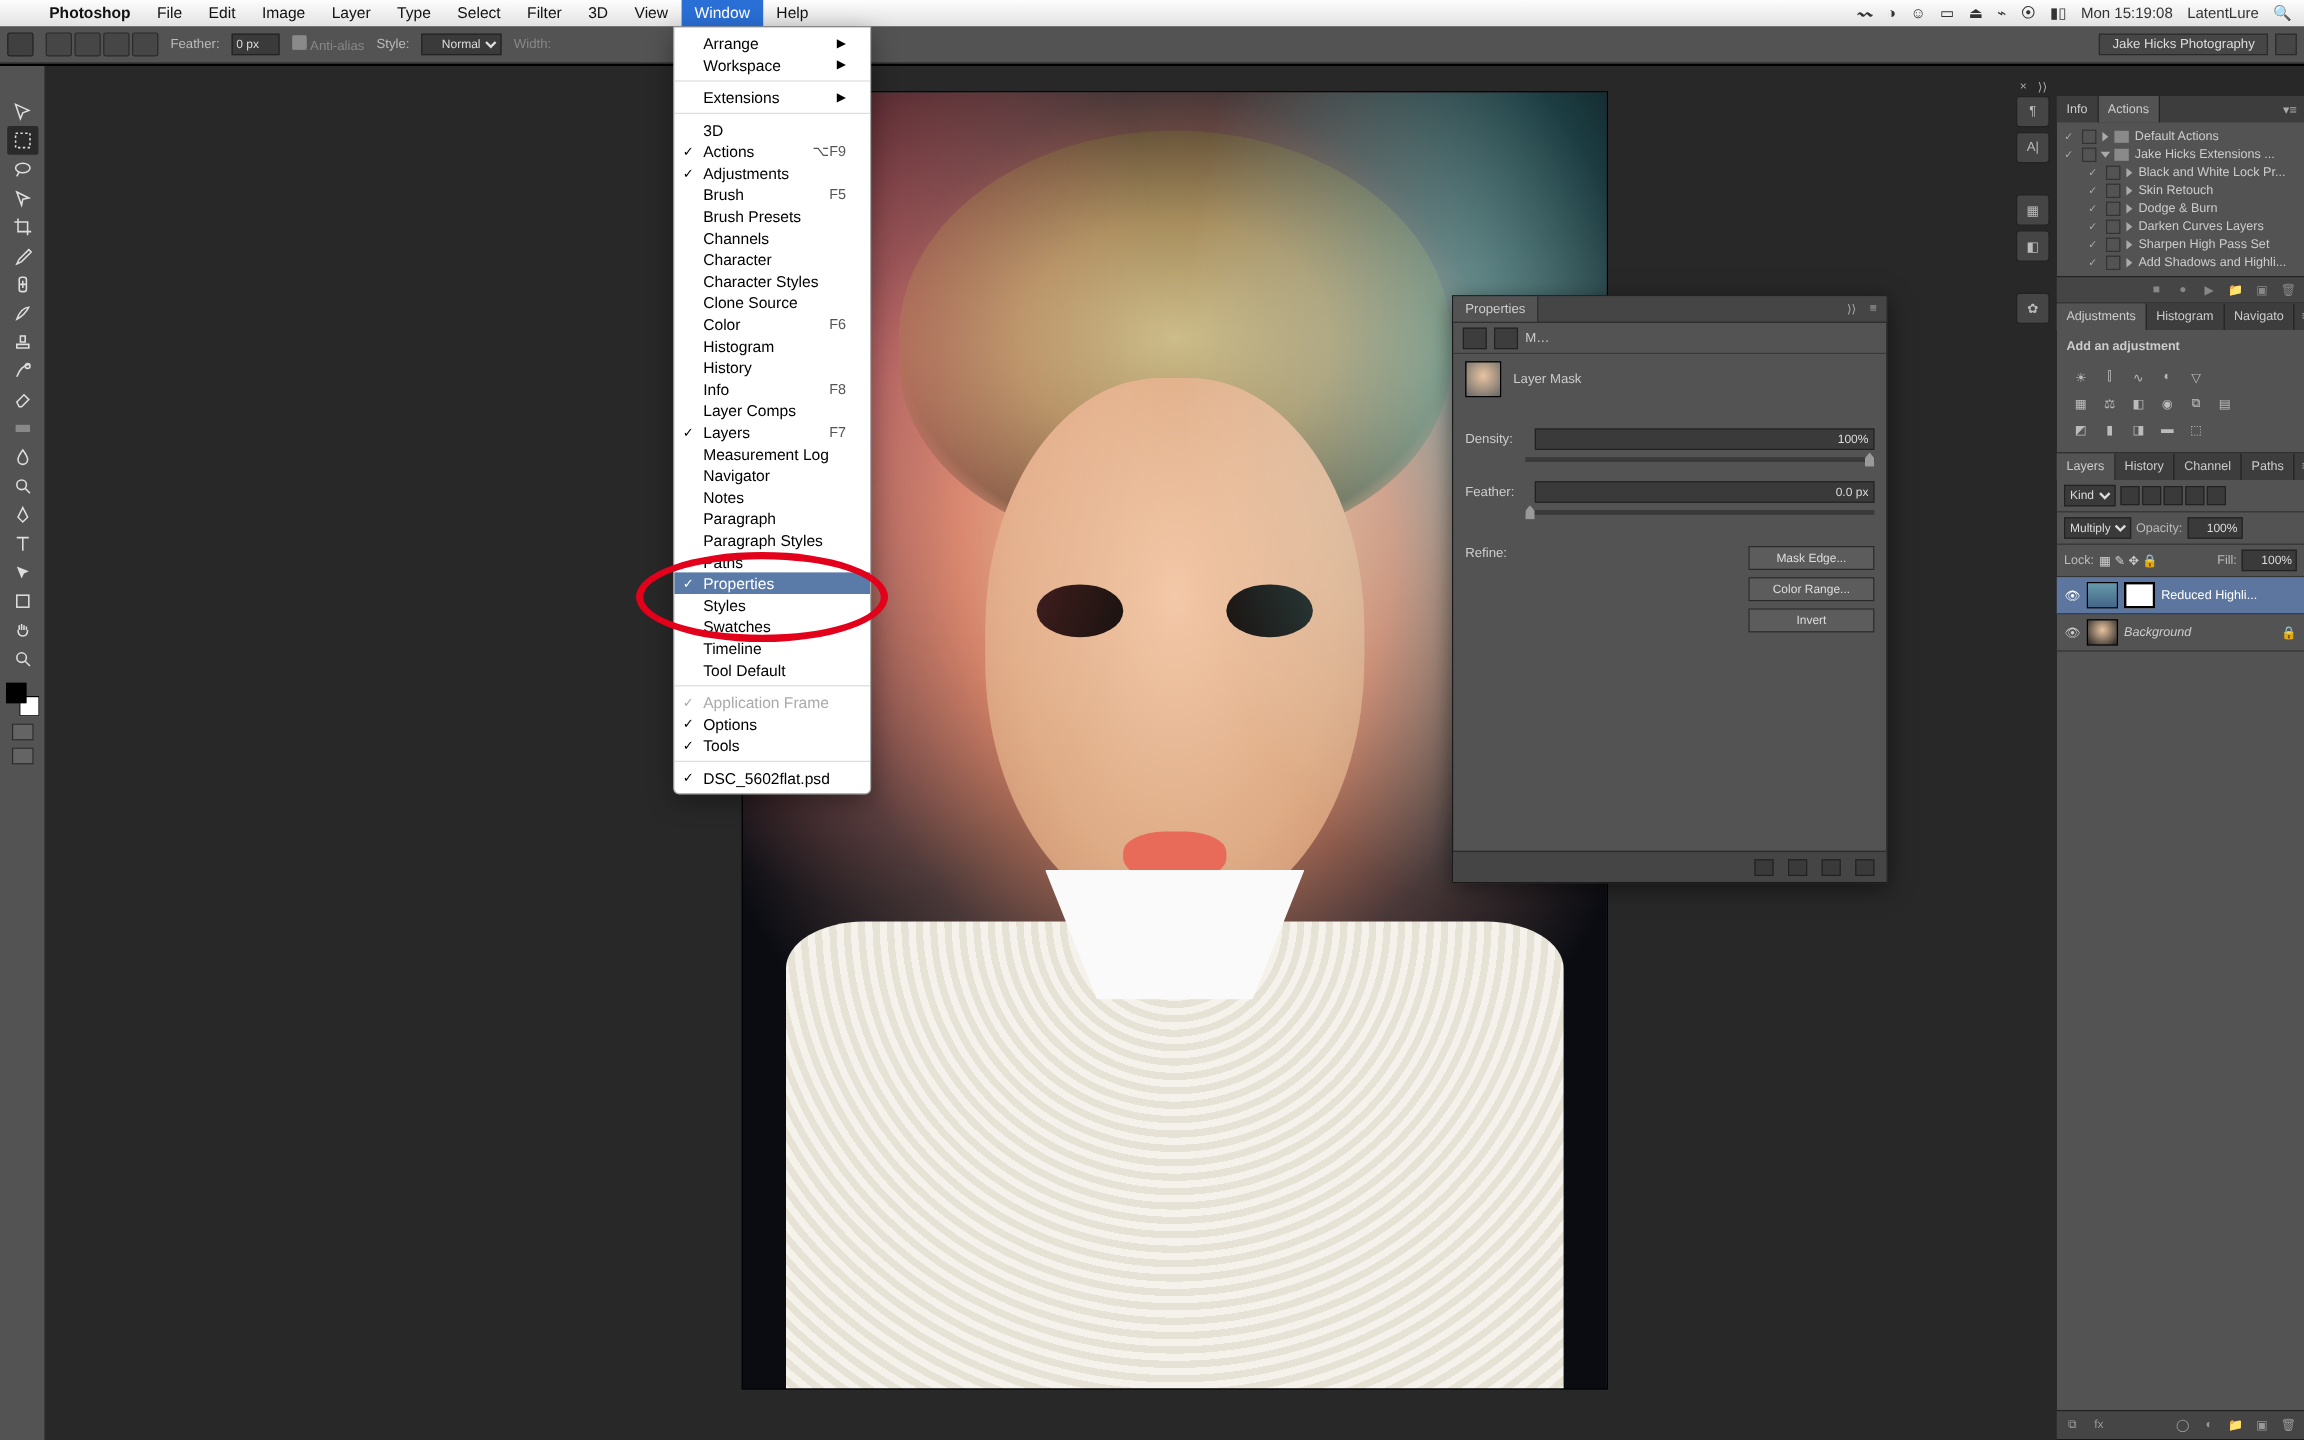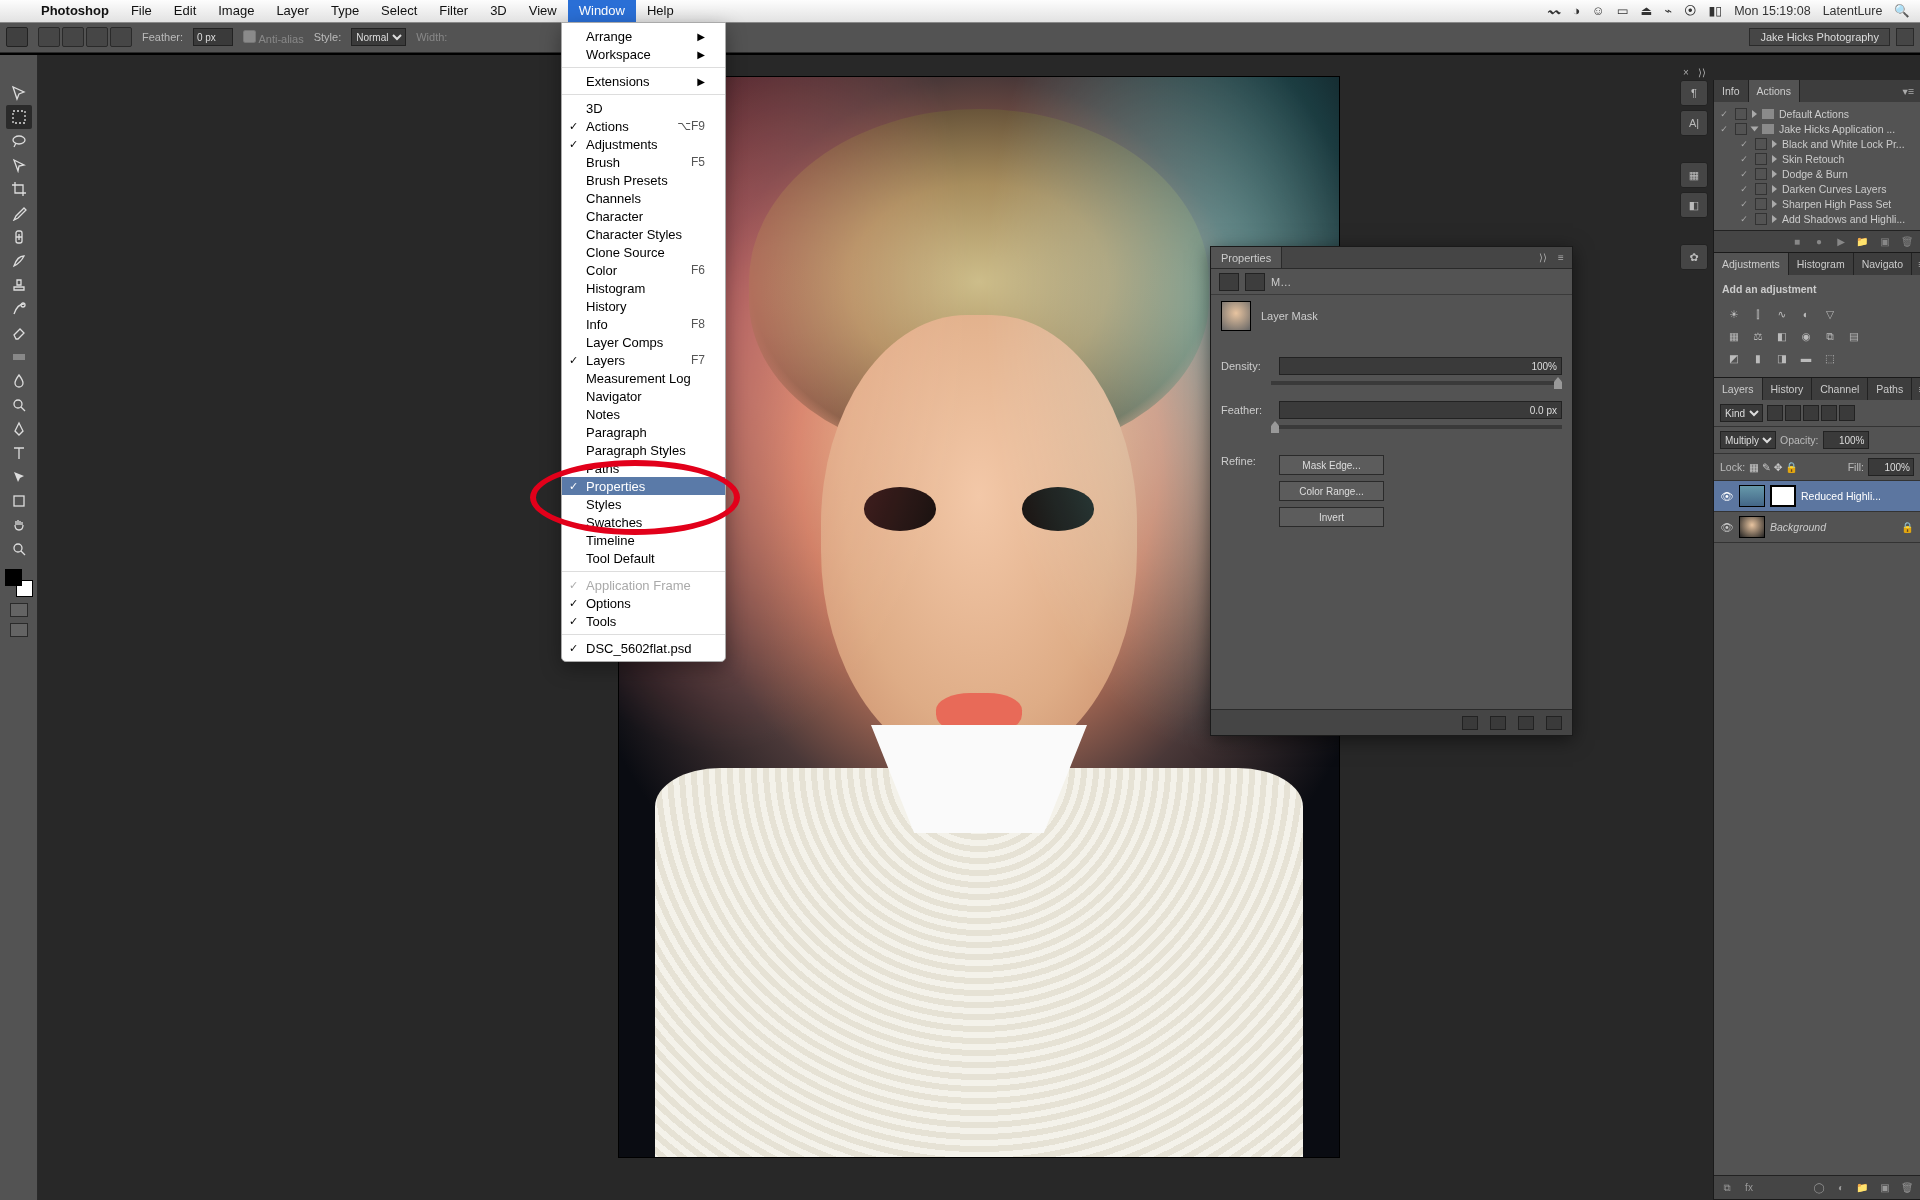--- a/index.html
+++ b/index.html
@@ -18,21 +18,21 @@
 .mac-bar .right span { display:inline-flex; align-items:center; }
 
 
 .options-bar { position:absolute; top:22.5px; left:0; right:0; height:30px;
   background:#535353; border-bottom:1px solid #2a2a2a; display:flex; align-items:center;
   font-size:11px; color:#ccc; padding:0 6px; gap:10px; }
 .options-bar .swatch { width:22px; height:20px; background:#404040; border:1px solid #222; border-radius:2px; }
 .options-bar .btn { width:22px; height:20px; background:#464646; border:1px solid #2a2a2a; border-radius:2px; }
 .options-bar label { color:#bbb; }
 .options-bar input[type=text] { background:#3a3a3a; border:1px solid #222; color:#ddd; width:40px; height:18px; font-size:10px; padding:0 3px; }
-.options-bar select { background:#3a3a3a; border:1px solid #222; color:#ddd; height:18px; font-size:10px; }
+.options-bar select { background:#3a3a3a; border:1px solid #222; color:#ddd; height:18px; font-size:10px;padding-left:12px; }
 .options-bar .right { margin-left:auto; display:flex; align-items:center; gap:6px; }
 .options-bar .tabbtn { padding:2px 10px; background:#464646; border:1px solid #2a2a2a; font-size:11px; color:#ddd; }
 .options-bar .sq { width:18px; height:18px; background:#464646; border:1px solid #2a2a2a; }
 
 
 .toolbar { position:absolute; top:55px; left:0; width:38px; bottom:0; background:#535353;
   border-right:1px solid #2a2a2a; display:flex; flex-direction:column; align-items:center; padding-top:26px; }
 .tool { width:26px; height:24px; margin-bottom:0; display:flex; align-items:center; justify-content:center;
   color:#ddd; border-radius:2px; position:relative; }
 .tool.sel { background:#2a2a2a; }
@@ -101,21 +101,21 @@
 .prop-row { display:flex; align-items:center; padding:6px 10px; gap:10px; }
 .prop-row .thumb { width:30px; height:30px; background:#ddd; border:1px solid #000;
   background:radial-gradient(circle at 50% 40%, #e8c4a0, #666); }
 .prop-field { display:flex; align-items:center; padding:6px 10px; gap:8px; }
 .prop-field label { width:50px; }
 .prop-field input { flex:1; background:#3a3a3a; border:1px solid #222; color:#ddd;
   height:18px; font-size:10px; text-align:right; padding:0 4px; }
 .slider-track { height:4px; background:#3a3a3a; margin:0 10px 10px 60px; position:relative; }
 .slider-track .knob { position:absolute; top:-4px; width:8px; height:12px; background:#999;
   clip-path:polygon(50% 0,100% 40%,100% 100%,0 100%,0 40%); }
-.prop-btns { padding:6px 10px; display:flex; flex-direction:column; gap:6px; }
+.prop-btns { padding:6px 10px; display:flex; flex-direction:column; gap:6px; align-items:flex-end; }
 .prop-btns button { width:105px; height:20px; background:#5c5c5c; border:1px solid #2a2a2a;
   color:#ddd; font-size:10px; }
 .prop-bottom { position:absolute; bottom:0; left:0; right:0; height:26px;
   background:#454545; border-top:1px solid #2a2a2a; display:flex; align-items:center;
   justify-content:flex-end; gap:12px; padding:0 10px; }
 .prop-bottom span { width:16px; height:14px; background:#3a3a3a; border:1px solid #222; }
 
 
 .rdock { position:absolute; top:80px; right:210px; width:30px;
   display:flex; flex-direction:column; gap:4px; z-index:40; }
@@ -556,21 +556,21 @@
           <span class="sp"></span>
           <span class="tri"></span>
           <span class="fold"></span>
           <span>Default Actions</span>
         </div>
         <div class="act-row">
           <span class="cb">✓</span>
           <span class="sp"></span>
           <span class="tri open"></span>
           <span class="fold"></span>
-          <span>Jake Hicks Application ...</span>
+          <span>Jake Hicks Extensions ...</span>
         </div>
         <div class="act-row indent1">
           <span class="cb">✓</span>
           <span class="sp"></span>
           <span class="tri"></span>
           <span>Black and White Lock Pr...</span>
         </div>
         <div class="act-row indent1">
           <span class="cb">✓</span>
           <span class="sp"></span>

